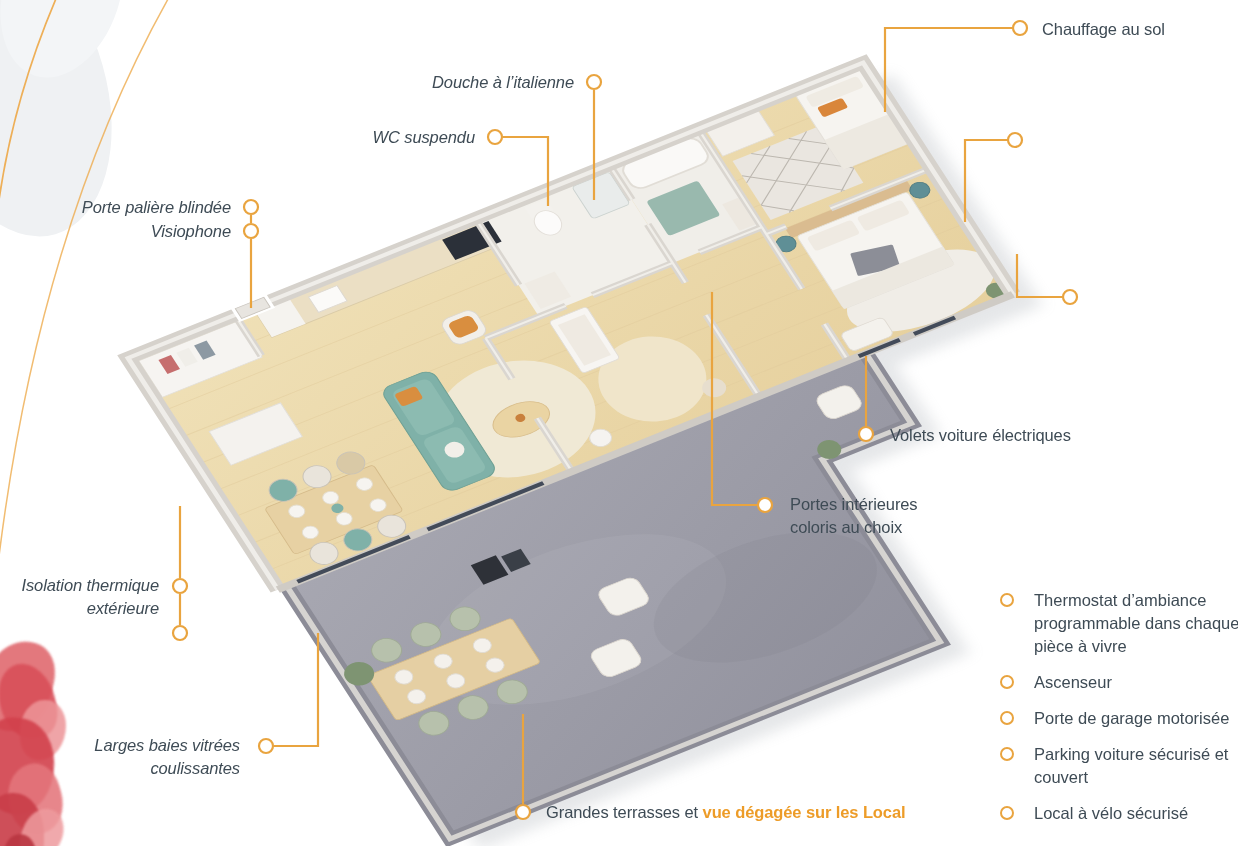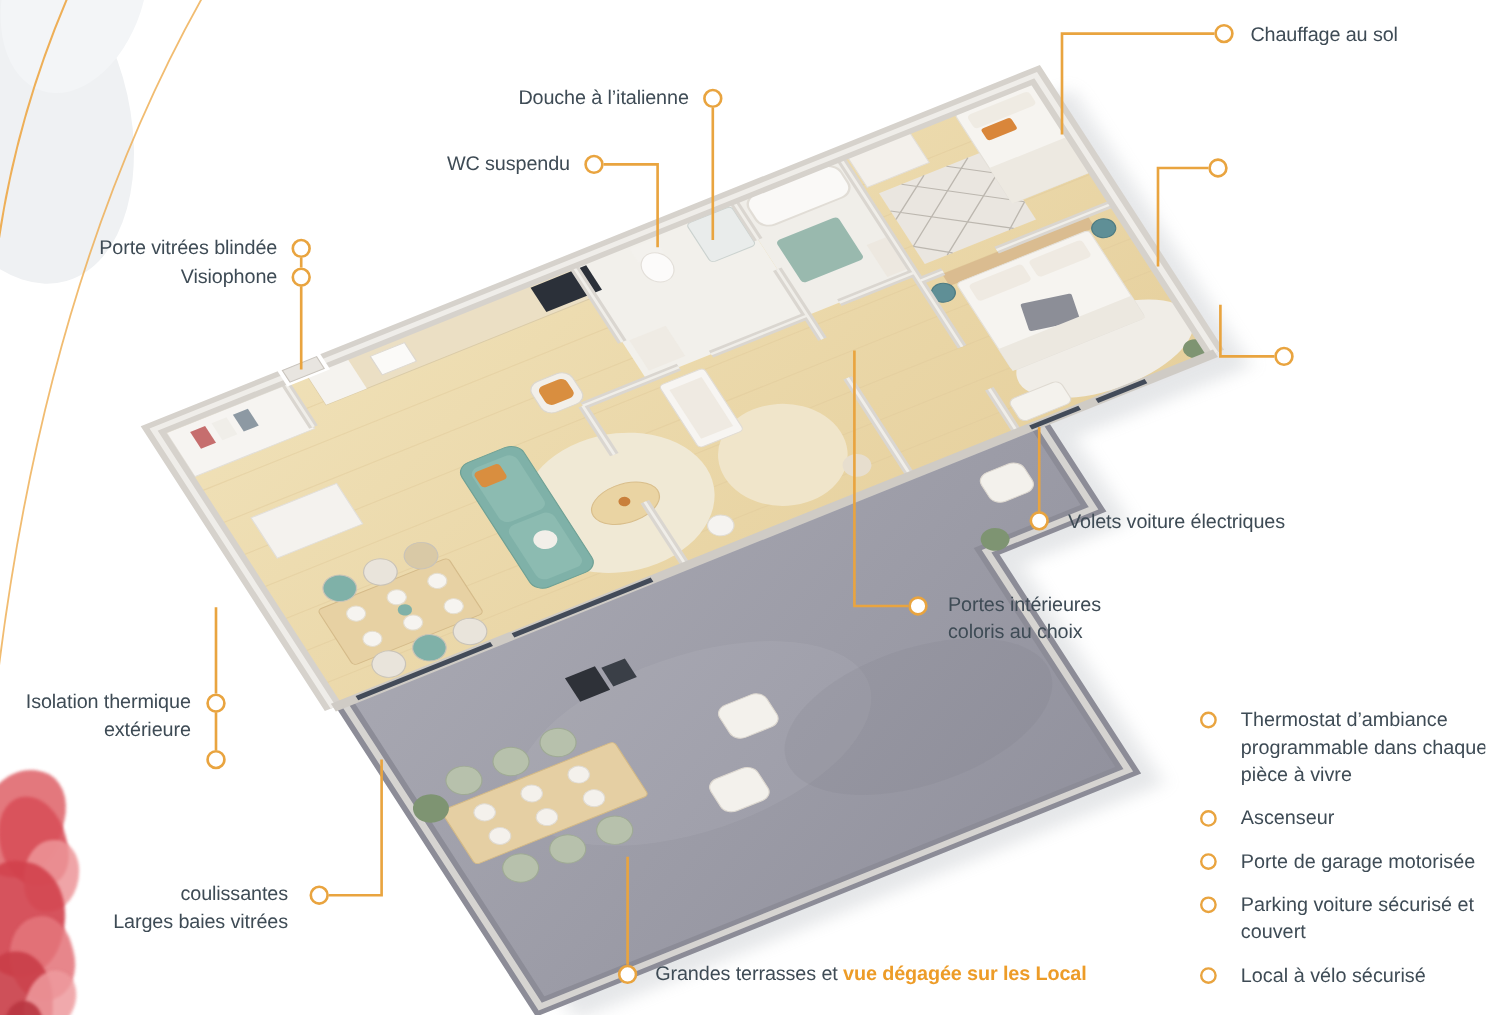--- a/index.html
+++ b/index.html
@@ -11,21 +11,21 @@
   .canvas{
     position:relative;width:1238px;height:846px;overflow:hidden;background:#fff;
     font-family:"Liberation Sans", sans-serif;color:var(--text);
   }
   svg{display:block;}
   .layer{position:absolute;left:0;top:0;}
   .lbl{
     position:absolute;font-size:16.5px;line-height:23px;color:var(--text);
     letter-spacing:-0.1px;white-space:nowrap;
   }
-  .lbl.r{text-align:right;}
+  .lbl.r{text-align:right;font-style:italic;}
   .lbl .t-orange{color:var(--accent-text);font-weight:bold;}
   .features{
     position:absolute;left:1000px;top:589px;list-style:none;margin:0;padding:0;
   }
   .features li{display:flex;align-items:flex-start;margin:0 0 13px 0;}
   .features .ring{
     flex:0 0 auto;width:10px;height:10px;border:2.2px solid var(--accent);
     border-radius:50%;background:#fff;margin:4px 20px 0 0;
   }
   .features .ftxt{width:212px;font-size:16.5px;line-height:23px;}
@@ -239,40 +239,40 @@
       <circle cx="180" cy="586" r="7"></circle>
       <circle cx="180" cy="633" r="7"></circle>
       <circle cx="266" cy="746" r="7"></circle>
       <circle cx="523" cy="812" r="7"></circle>
     </g>
   </svg>
 
   <div class="lbl" style="left:1042px;top:18px">Chauffage au sol</div>
   <div class="lbl r" style="left:300px;top:71px;width:274px">Douche à l’italienne</div>
   <div class="lbl r" style="left:300px;top:126px;width:175px">WC suspendu</div>
-  <div class="lbl r" style="left:20px;top:196px;width:211px">Porte vitrées blindée</div>
+  <div class="lbl r" style="left:20px;top:196px;width:211px">Porte palière blindée</div>
   <div class="lbl r" style="left:20px;top:220px;width:211px">Visiophone</div>
 
 
 
   <div class="lbl" style="left:890px;top:424px">Volets voiture électriques</div>
 
   <div class="lbl" style="left:790px;top:493px">
     <div>Portes intérieures</div>
     <div>coloris au choix</div>
   </div>
 
   <div class="lbl r" style="left:0px;top:574px;width:159px">
     <div>Isolation thermique</div>
     <div>extérieure</div>
   </div>
 
   <div class="lbl r" style="left:56px;top:734px;width:184px">
+    <div>Larges baies vitrées</div>
     <div>coulissantes</div>
-    <div>Larges baies vitrées</div>
   </div>
 
   <div class="lbl" style="left:546px;top:801px">
     <span>Grandes terrasses et </span><span class="t-orange">vue dégagée sur les Local</span>
   </div>
 
   <ul class="features">
     <li>
       <span class="ring"></span>
       <span class="ftxt">Thermostat d’ambiance programmable dans chaque pièce à vivre</span>

